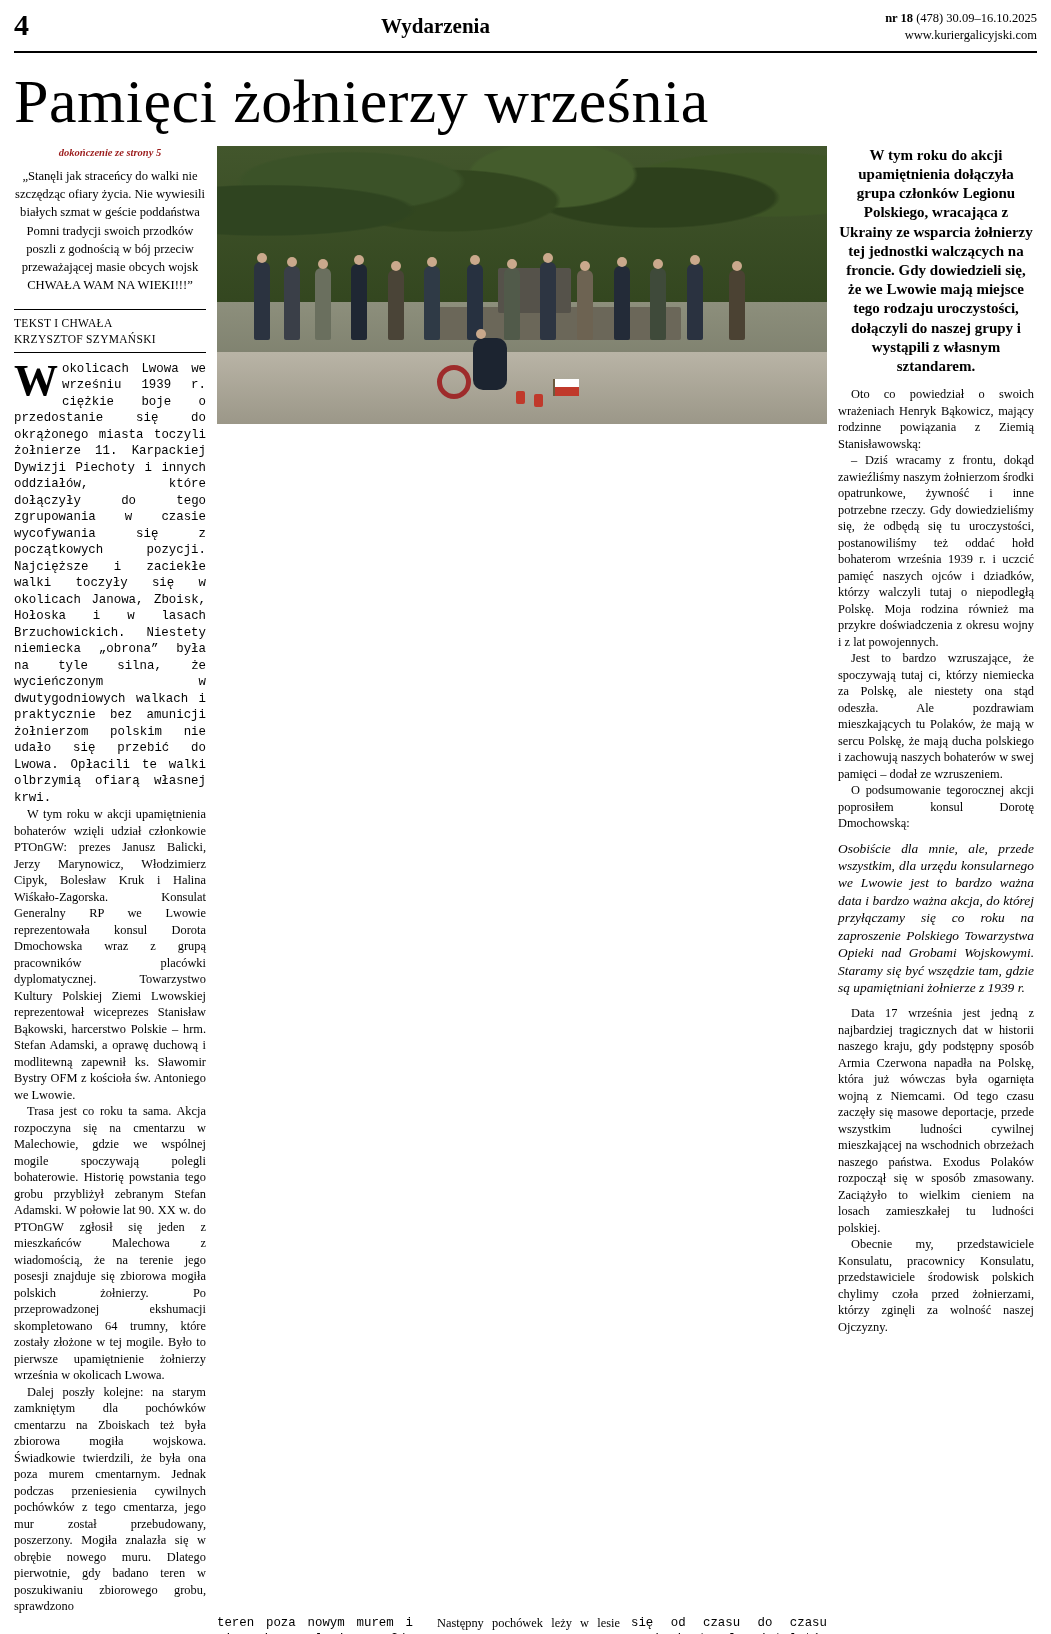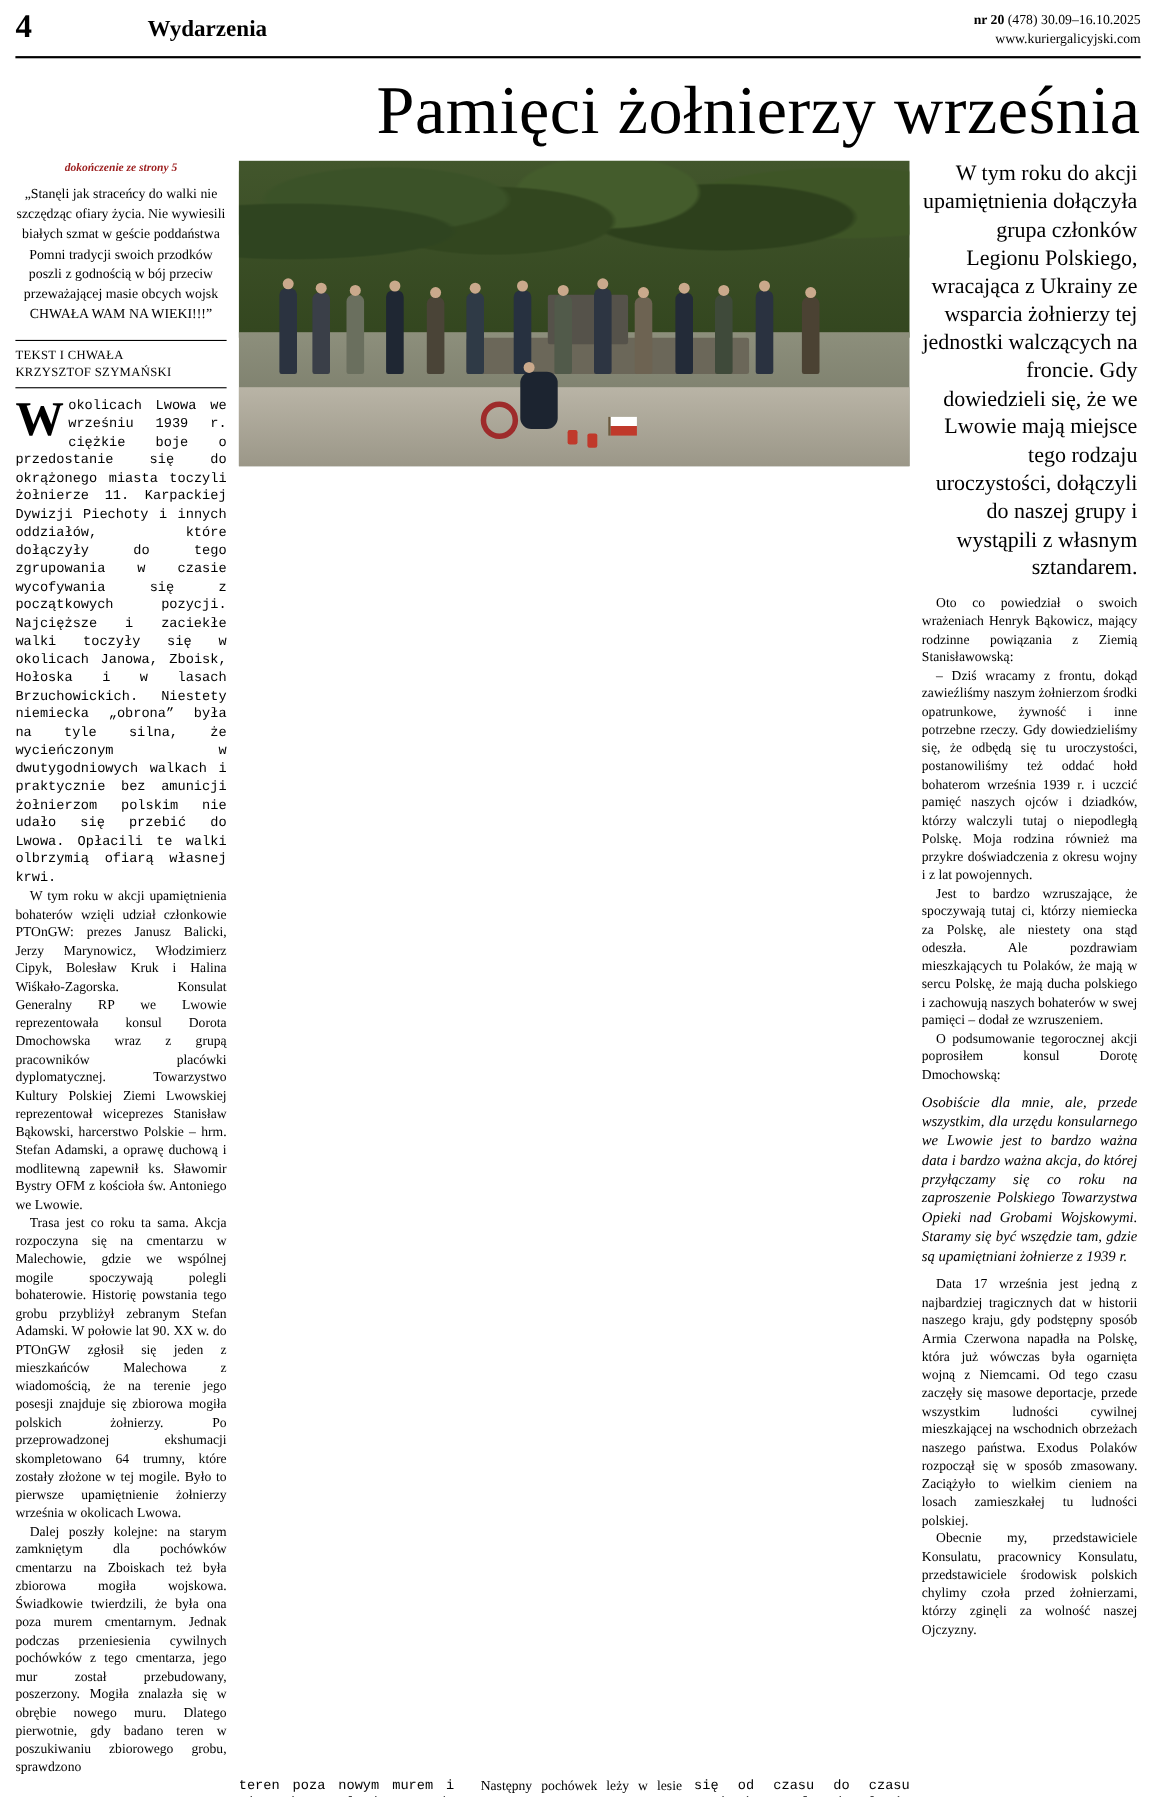--- a/index.html
+++ b/index.html
@@ -12,31 +12,31 @@
     color: #000;
   }
   .page { width: 1051px; position: relative; padding: 8px 14px 10px 14px; }
 
   
   .masthead {
     display: flex; align-items: flex-start; justify-content: space-between;
     padding: 2px 0 4px 0;
   }
   .page-num { font-family: "Liberation Serif", serif; font-size: 30px; font-weight: bold; line-height: 1; width: 120px; }
-  .section-title { font-family: "Liberation Serif", serif; font-size: 21px; font-weight: bold; text-align: left; flex: 1; padding-top: 4px; }
+  .section-title { font-family: "Liberation Serif", serif; font-size: 21px; font-weight: bold; text-align: center; flex: 1; padding-top: 4px; }
   .issue { width: 300px; text-align: right; font-size: 12.5px; line-height: 1.35; }
   .issue .issue-line1 { white-space: nowrap; }
   .issue .issue-nr { font-weight: bold; }
   .rule { border: none; border-top: 2px solid #000; margin: 3px 0 0 0; }
 
   
   .headline {
     font-family: "Liberation Serif", serif;
     font-size: 62px;
-    text-align: right;
+    text-align: left;
     letter-spacing: 0.5px;
     margin: 16px 0 12px 0;
     line-height: 1.05;
   }
 
   
   .grid {
     display: grid;
     grid-template-columns: 192px 196px 196px 196px 196px;
     column-gap: 11px;
@@ -64,21 +64,21 @@
     font-family: "Liberation Serif", serif;
   }
 
   
   .photo { width: 100%; position: relative; overflow: hidden; border: 0; }
   .photo-top { height: 278px; margin-bottom: 9px; }
 
   .photo-top-wrap { grid-column: 2 / span 3; }
 
   
-  .lead-bold { font-family: "Liberation Serif", serif; font-weight: normal; font-size: 20px; line-height: 1.28; text-align: right; margin-bottom: 10px; }
+  .lead-bold { font-family: "Liberation Serif", serif; font-weight: bold; font-size: 15px; line-height: 1.28; text-align: center; margin-bottom: 10px; }
   .italic-block { font-style: italic; font-size: 13.4px; line-height: 1.3; text-align: justify; margin: 8px 0 9px 0; }
 
   
   .scene { position:absolute; inset:0; }
   .trees { position:absolute; left:0; right:0; top:0; height:58%;
     background:
       radial-gradient(ellipse at 8% 40%, #2f4420 0 18%, transparent 19%),
       radial-gradient(ellipse at 22% 22%, #3b5228 0 16%, transparent 17%),
       radial-gradient(ellipse at 38% 34%, #32461f 0 20%, transparent 21%),
       radial-gradient(ellipse at 55% 18%, #445c2c 0 17%, transparent 18%),
@@ -98,21 +98,21 @@
 </head>
 <body>
 
 <div class="page">
 
   <div class="masthead">
     <div class="page-num">4</div>
     <div class="section-title">Wydarzenia</div>
     <div class="issue">
       <div class="issue-line1">
-        <span class="issue-nr">nr 20</span><span> (478) 30.09–16.10.2025</span>
+        <span class="issue-nr">nr 18</span><span> (478) 30.09–16.10.2025</span>
       </div>
       <div>www.kuriergalicyjski.com</div>
     </div>
   </div>
   <hr class="rule">
 
   <div class="headline">Pamięci żołnierzy września</div>
 
   <div class="grid">
 

